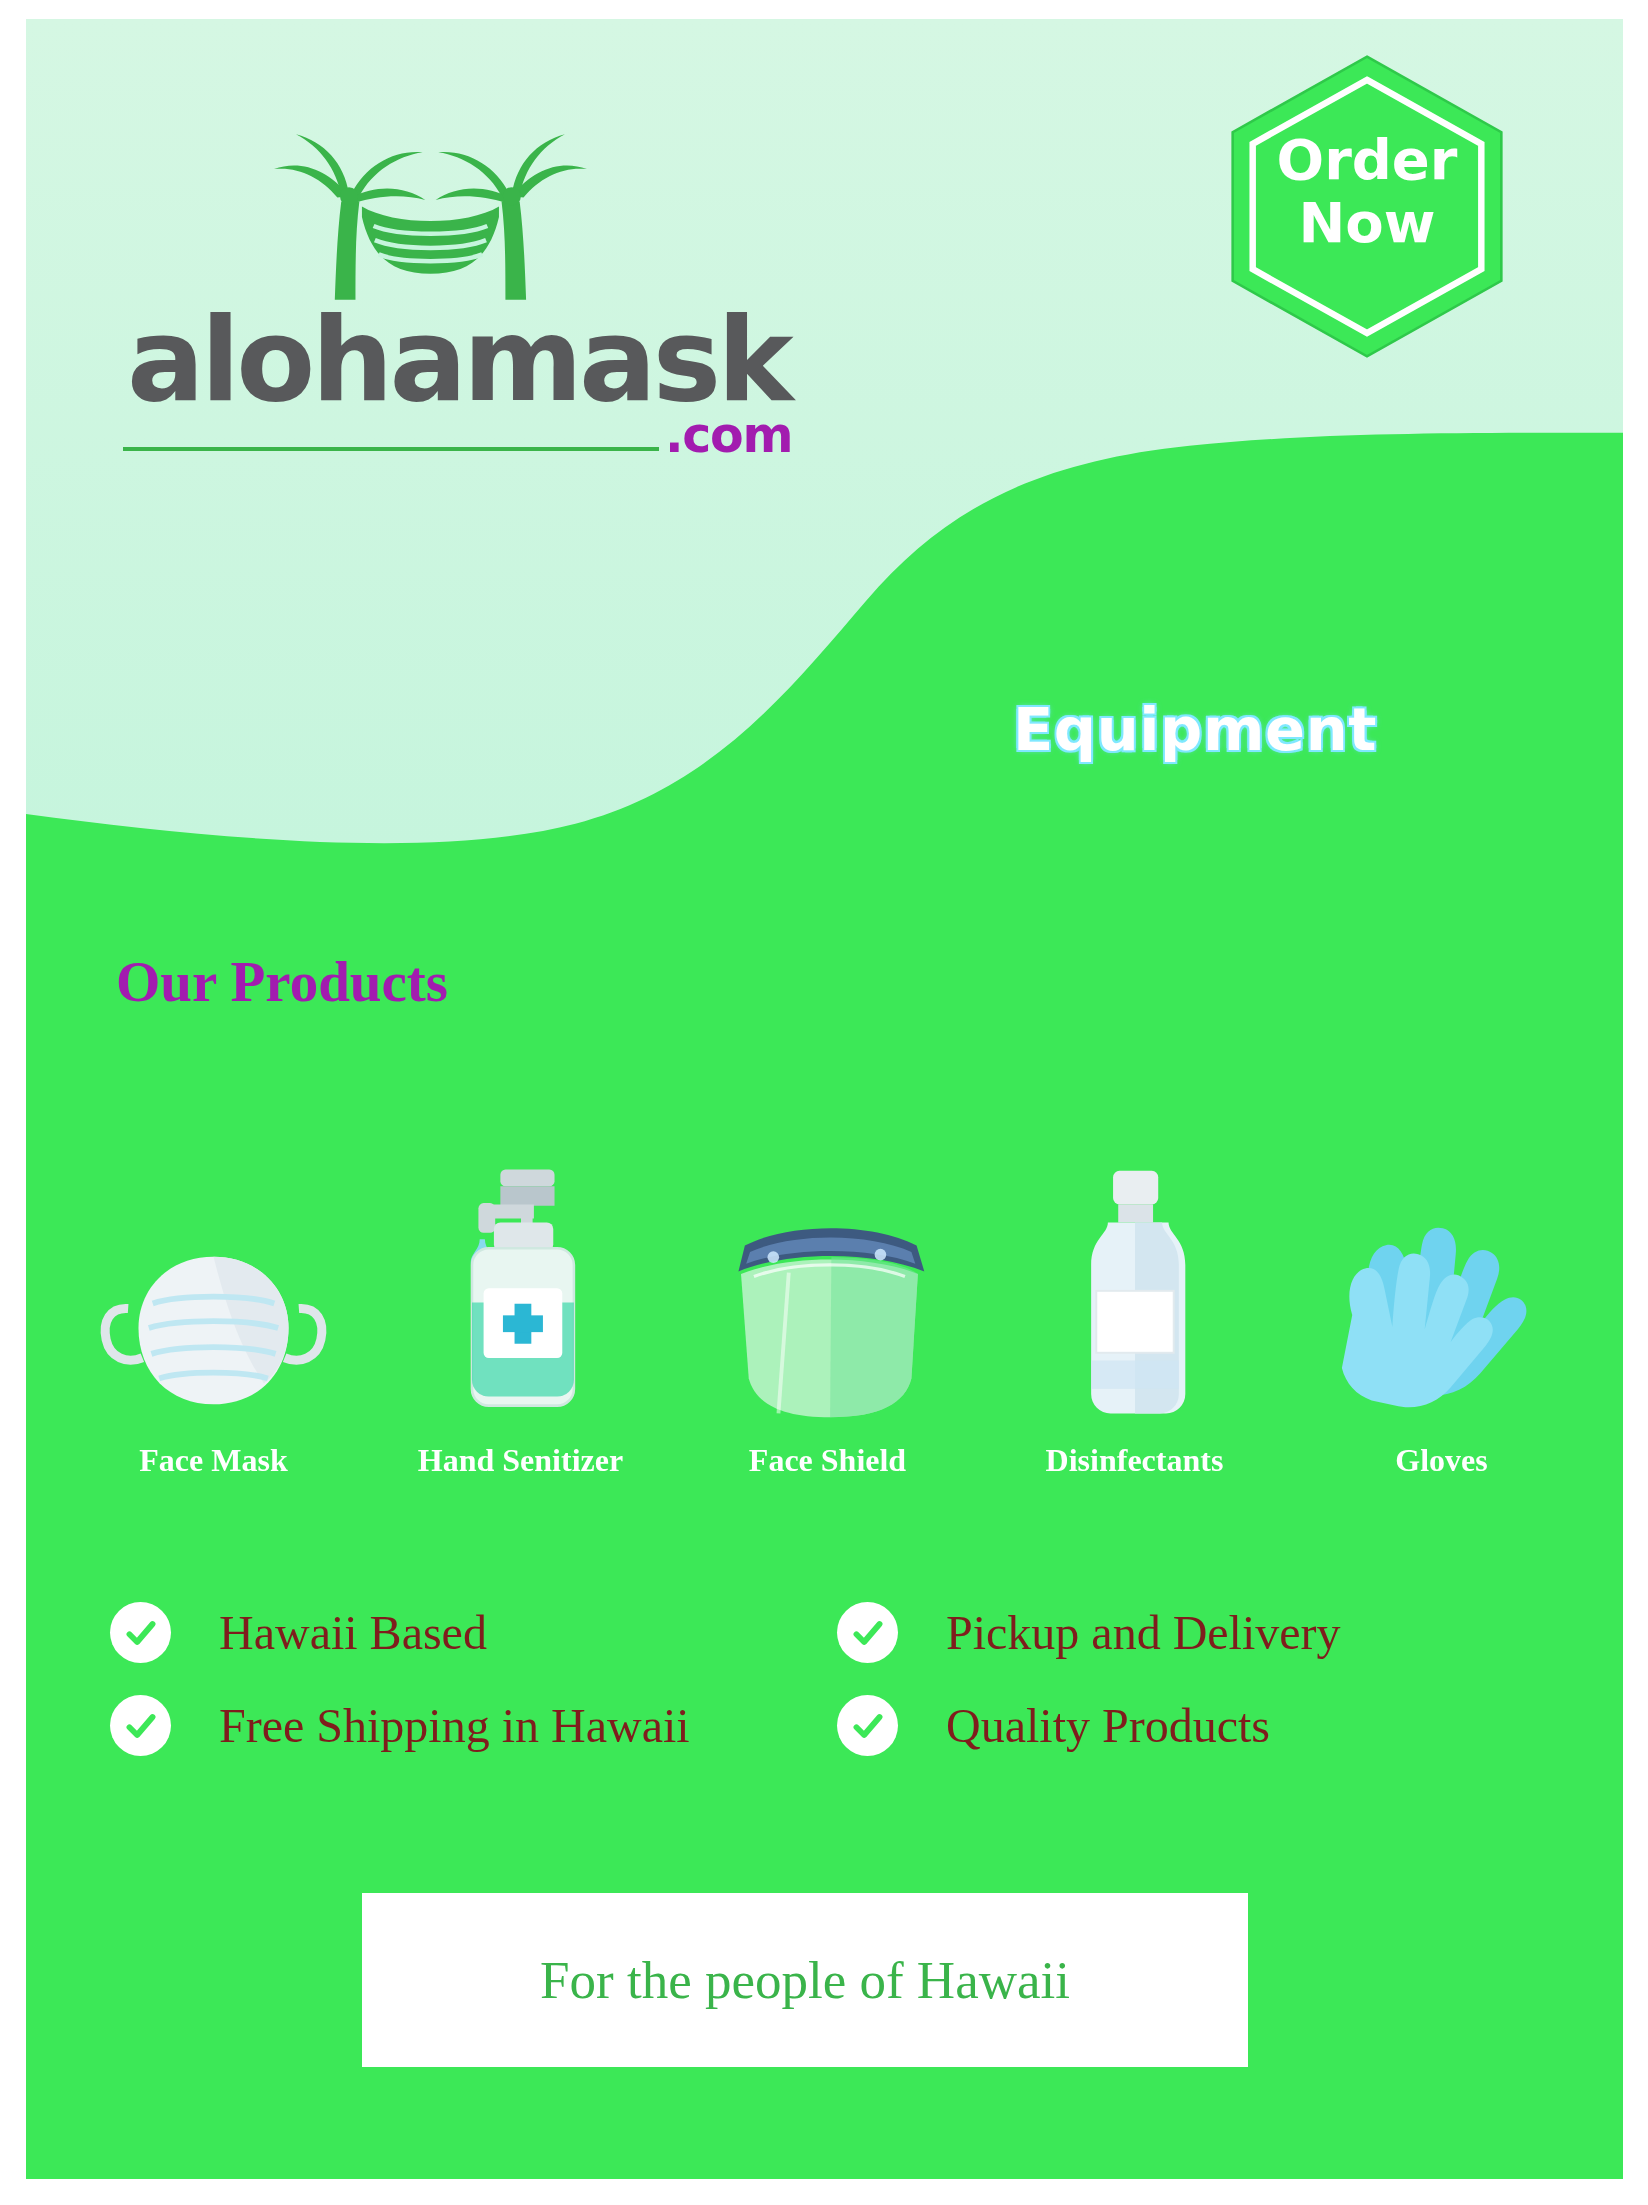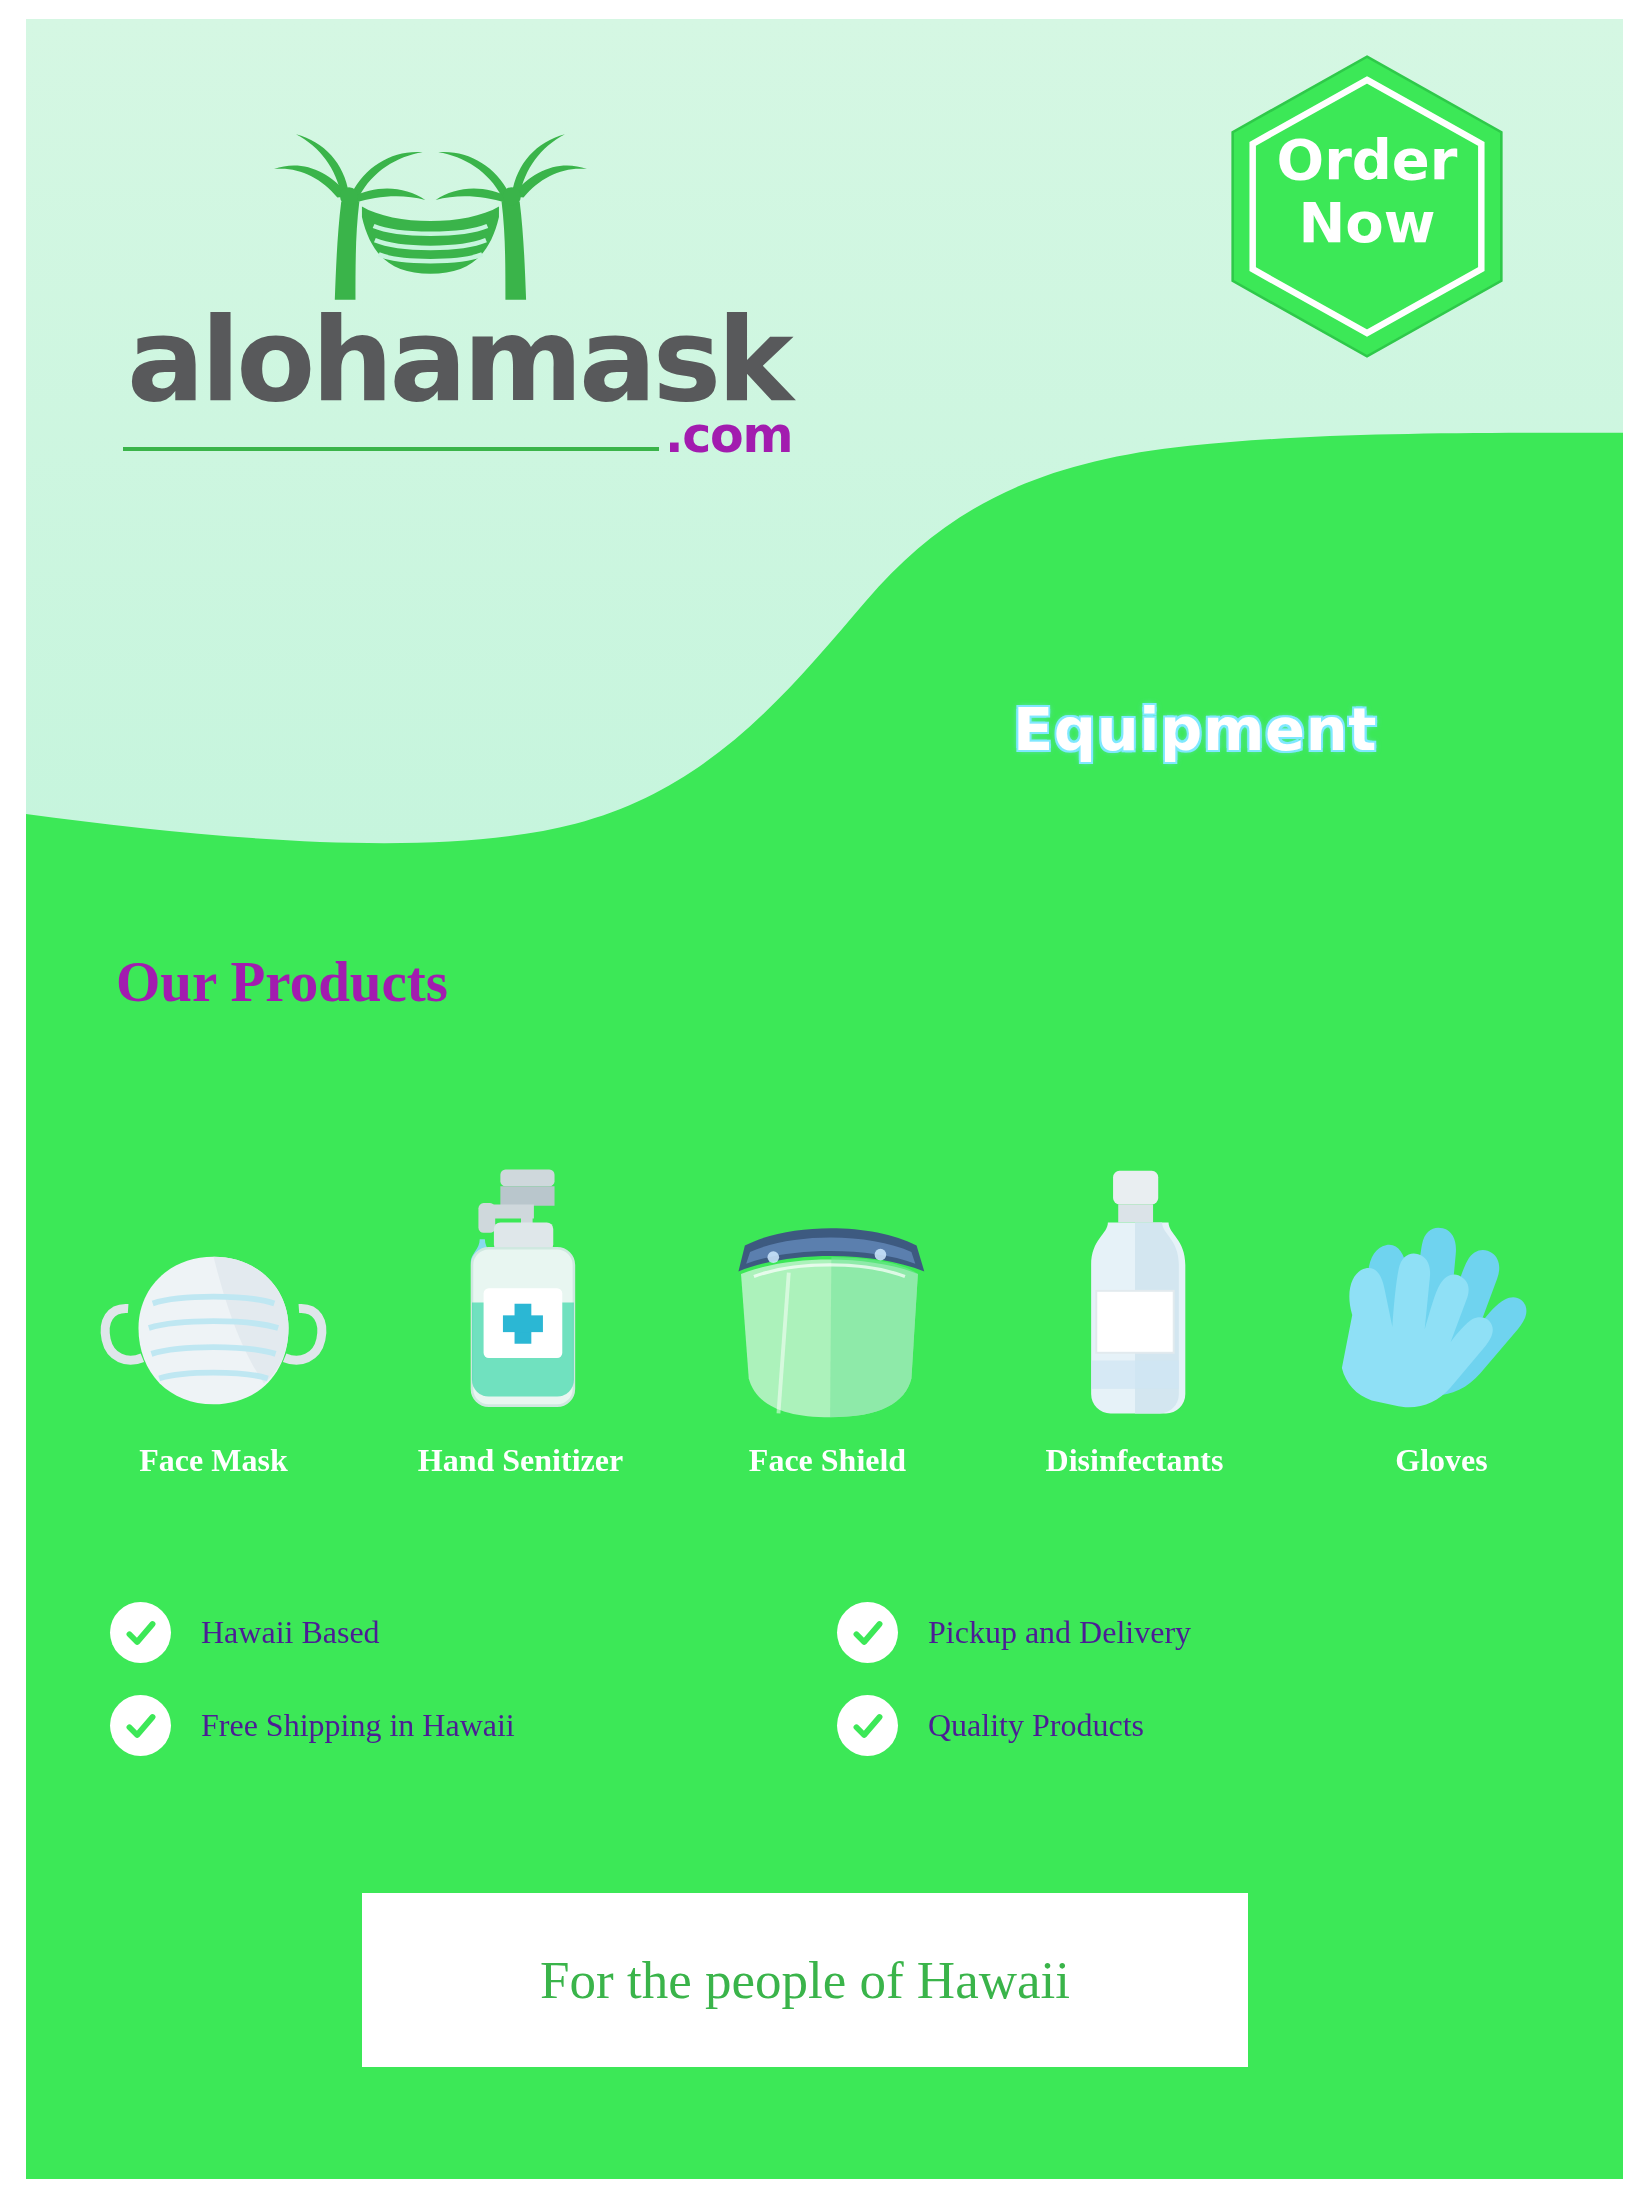--- a/index.html
+++ b/index.html
@@ -203,24 +203,24 @@
     height: 61px;
     border-radius: 50%;
     background: #ffffff;
     display: flex;
     align-items: center;
     justify-content: center;
     flex: none;
   }
   .check svg { display: block; }
   .feature .txt {
-    margin-left: 30px;
-    font-family: "Liberation Serif", serif;
-    font-size: 32px;
-    color: #4c1d95;
+    margin-left: 48px;
+    font-family: "Liberation Serif", serif;
+    font-size: 48px;
+    color: #7f1d1d;
   }
 
   
   .banner {
     position: absolute;
     left: 336px;
     top: 1874px;
     width: 886px;
     height: 174px;
     background: #ffffff;

